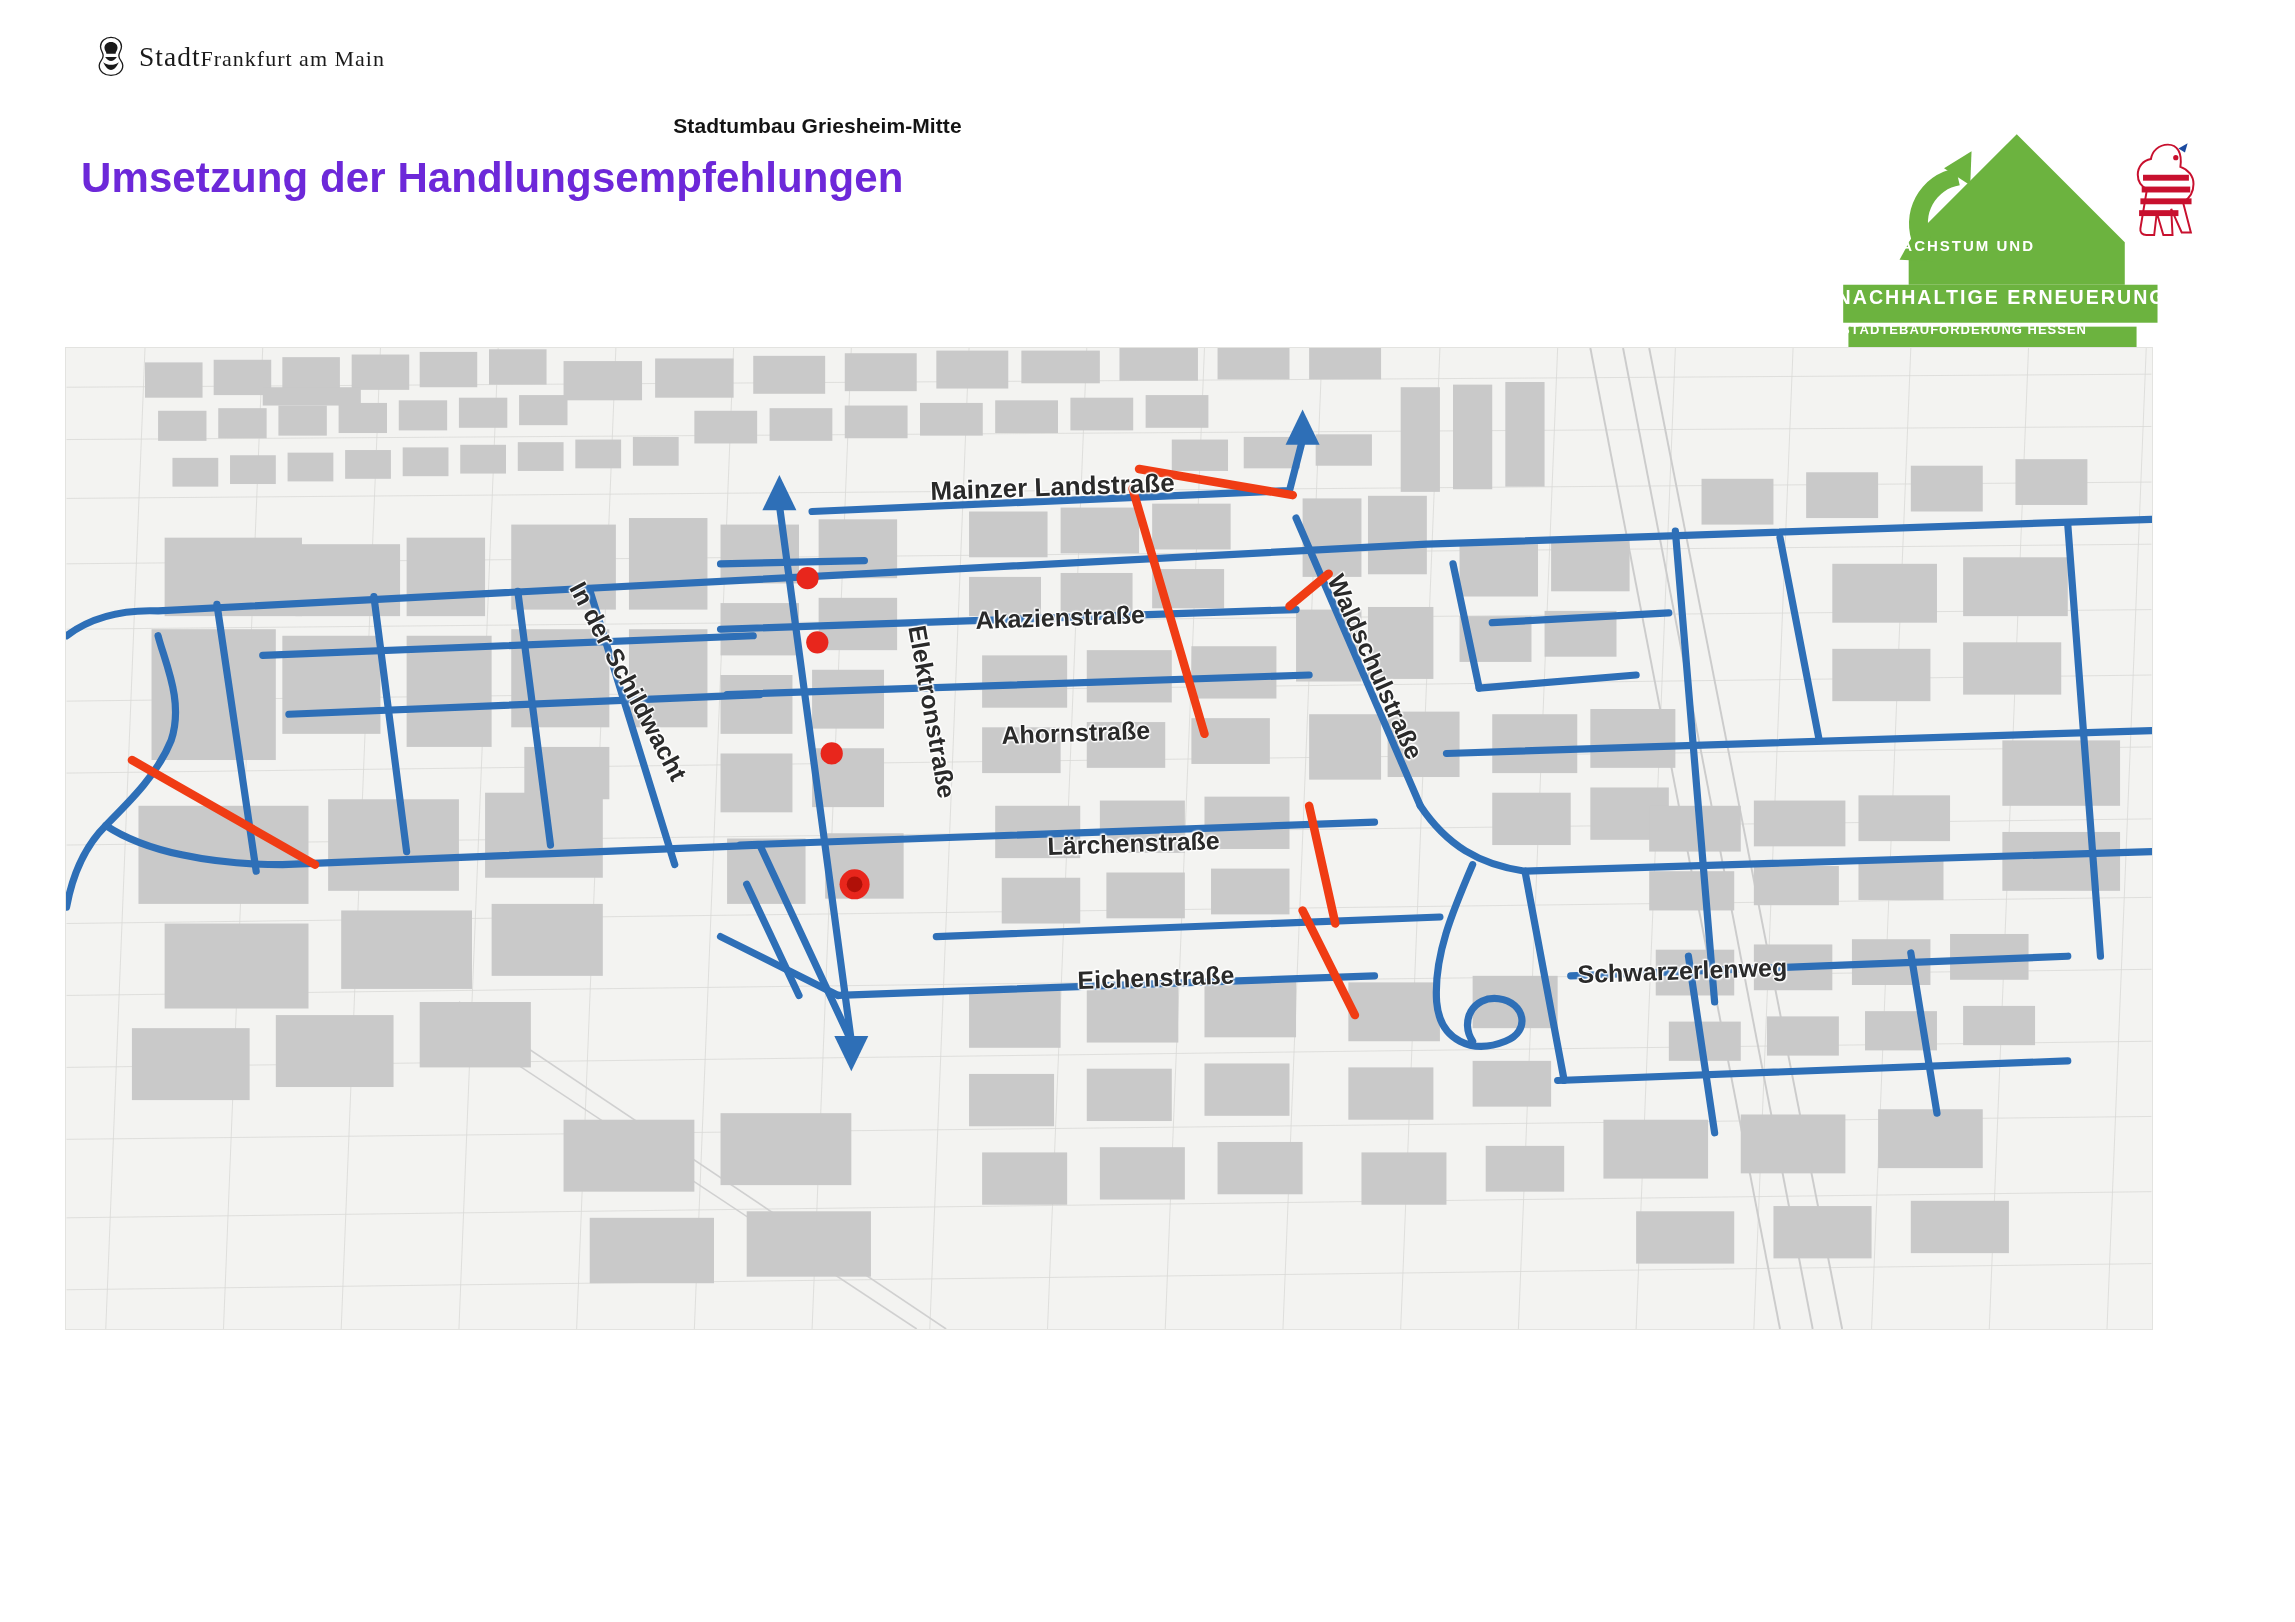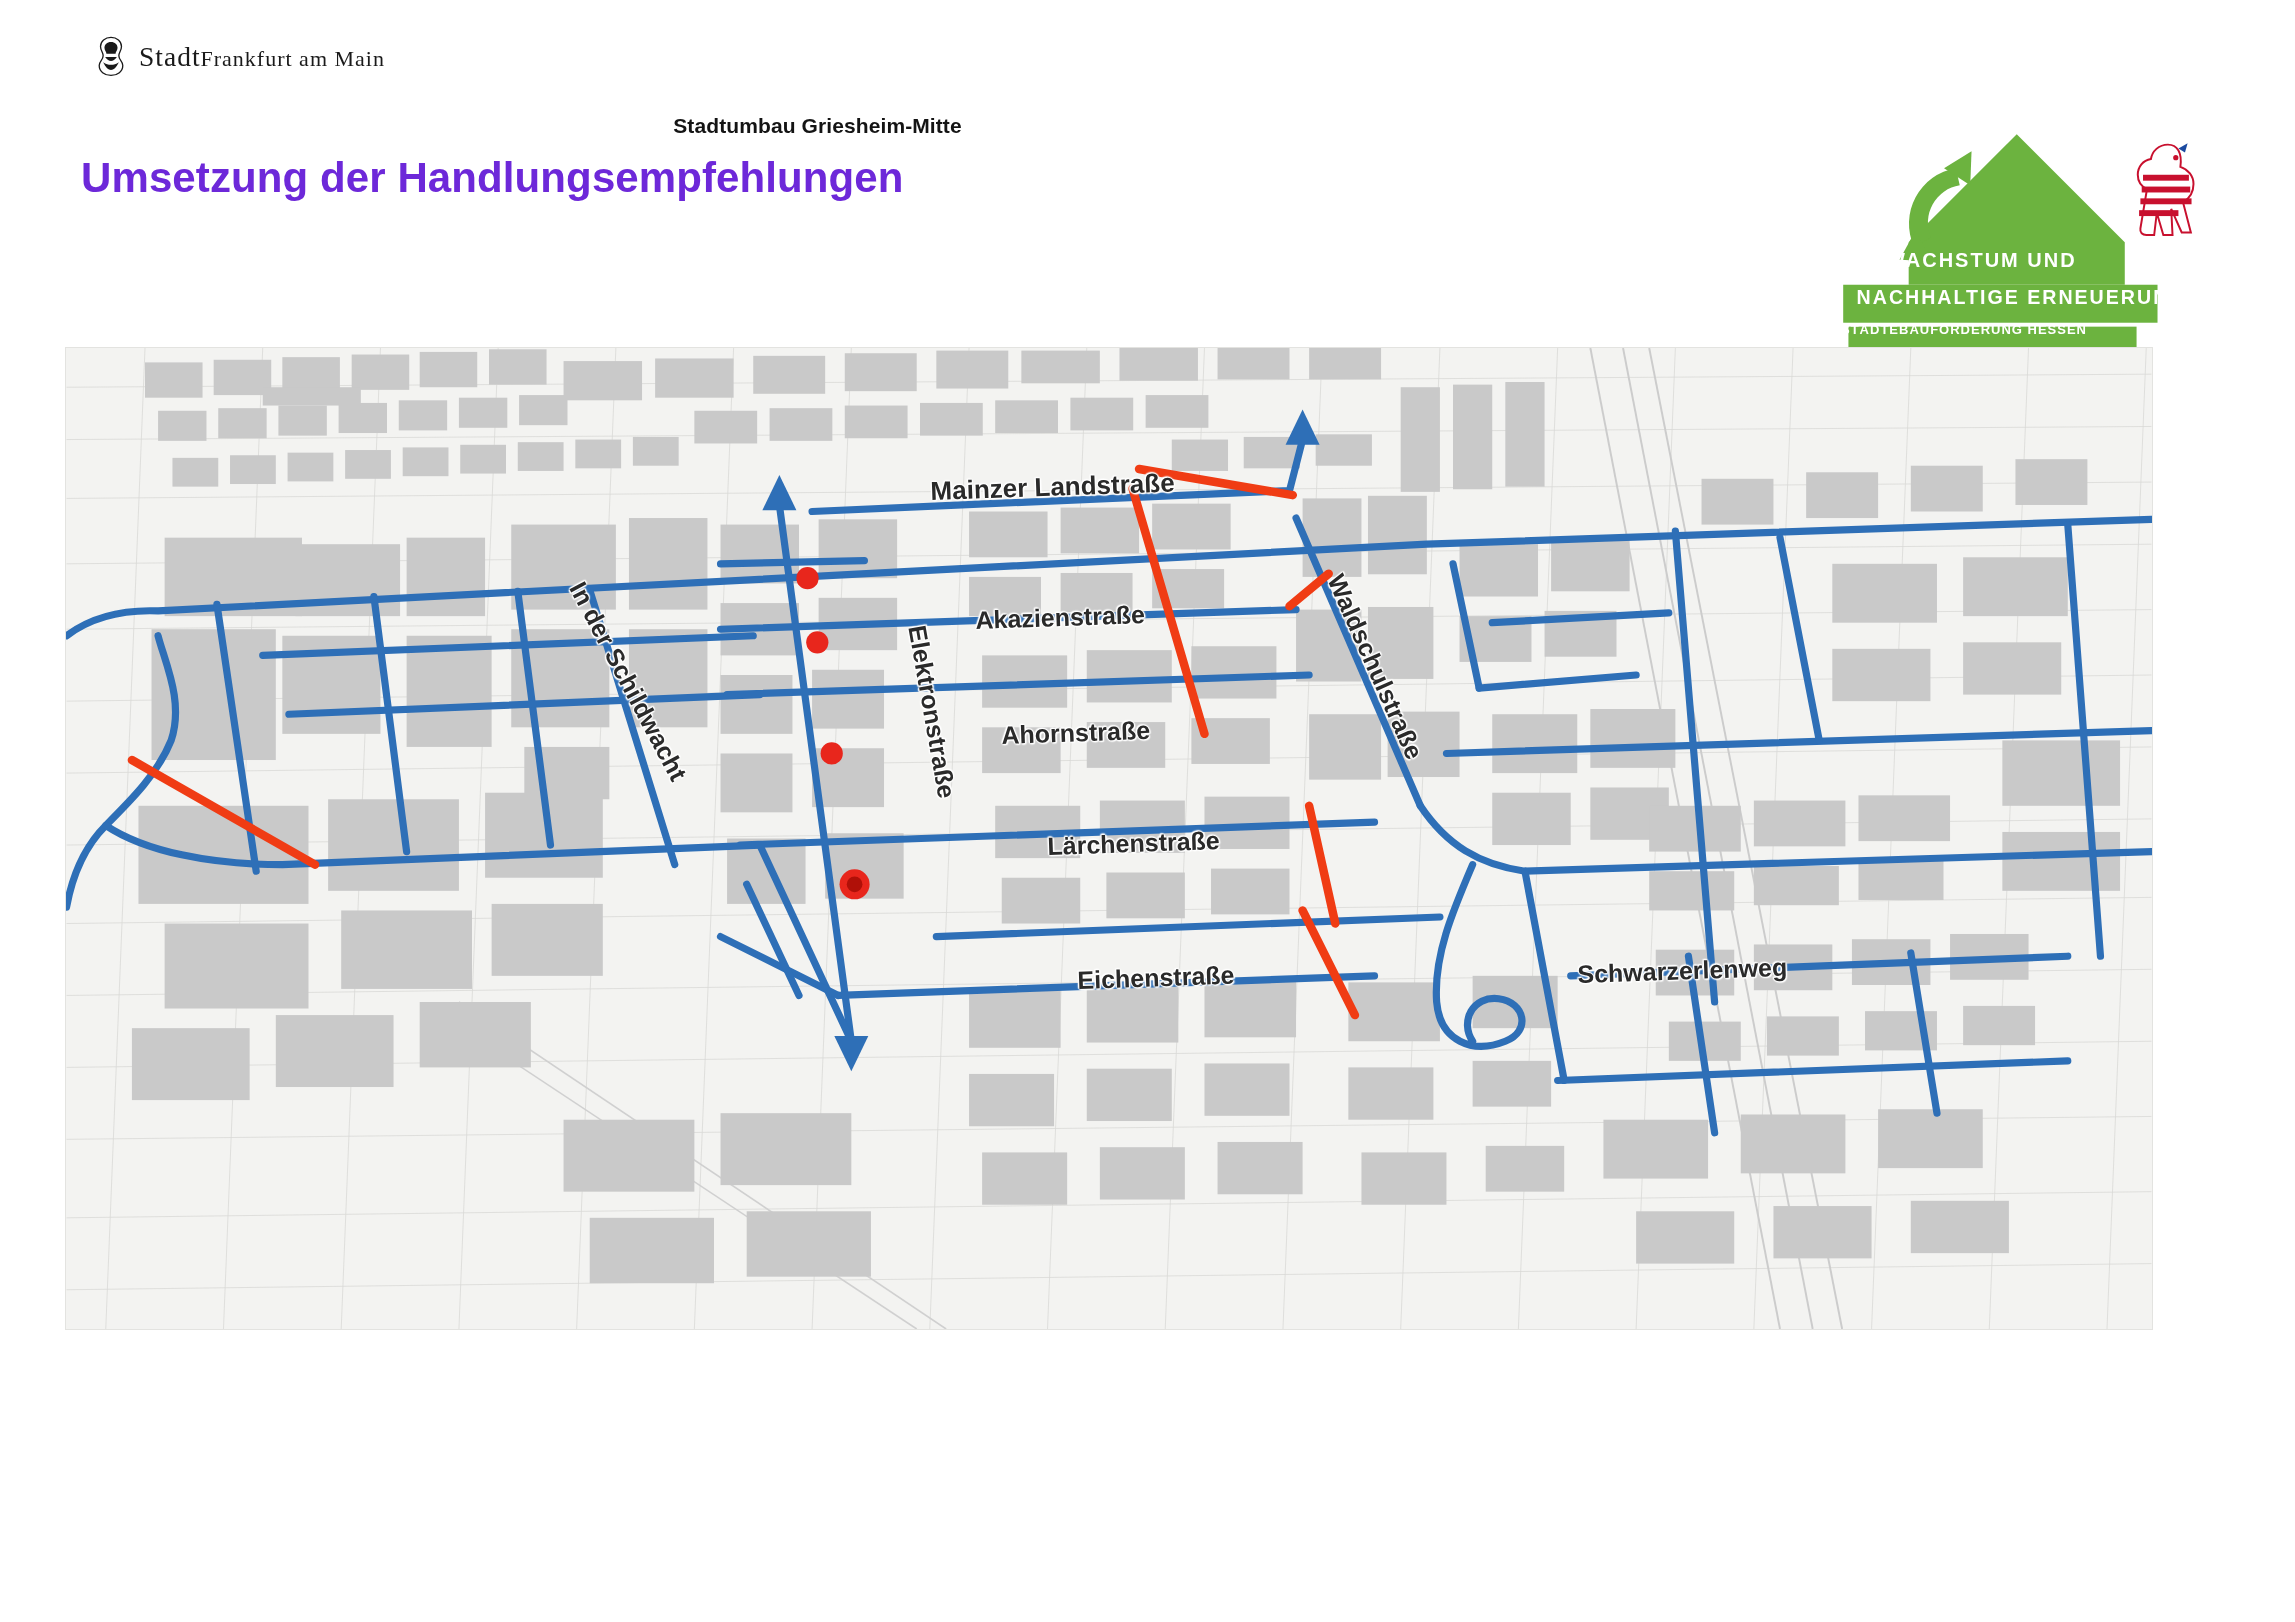--- a/index.html
+++ b/index.html
@@ -82,22 +82,22 @@
     left: 0; top: 0;
     width: 406px; height: 262px;
   }
   #program-logo .txt {
     position: absolute;
     color: #ffffff;
     font-weight: bold;
     letter-spacing: 2px;
     white-space: nowrap;
   }
-  #program-logo .t1 { left: 69px; top: 128px; font-size: 20px; }
-  #program-logo .t2 { left: 19.6px;  top: 165px; font-size: 19.6px; margin-left: 20px; }
+  #program-logo .t1 { left: 69px; top: 116px; font-size: 15px; }
+  #program-logo .t2 { left: 19.6px;  top: 165px; font-size: 19.6px; }
   #program-logo .t3 { left: 24px;  top: 201px; font-size: 13px; letter-spacing: 1px; }
   #program-logo .lion-box {
     position: absolute;
     left: 288px; top: 17px;
     width: 118px; height: 105px;
   }
 
   
   #map-frame {
     position: absolute;

